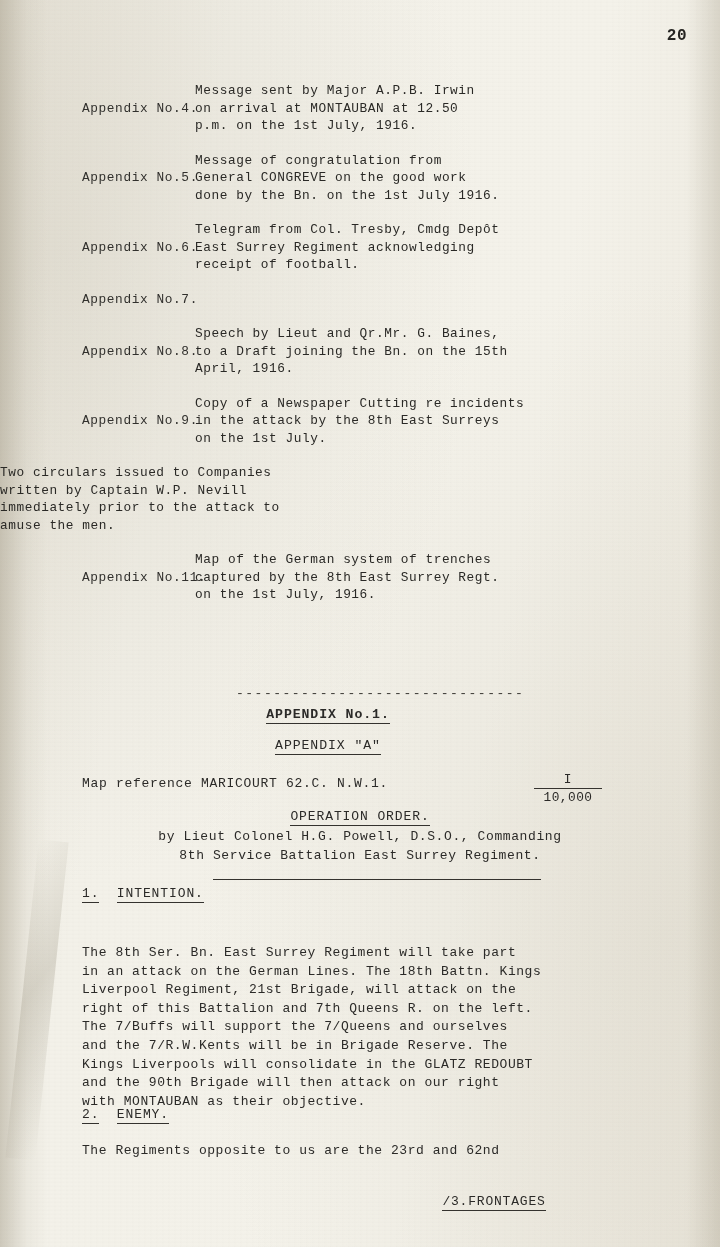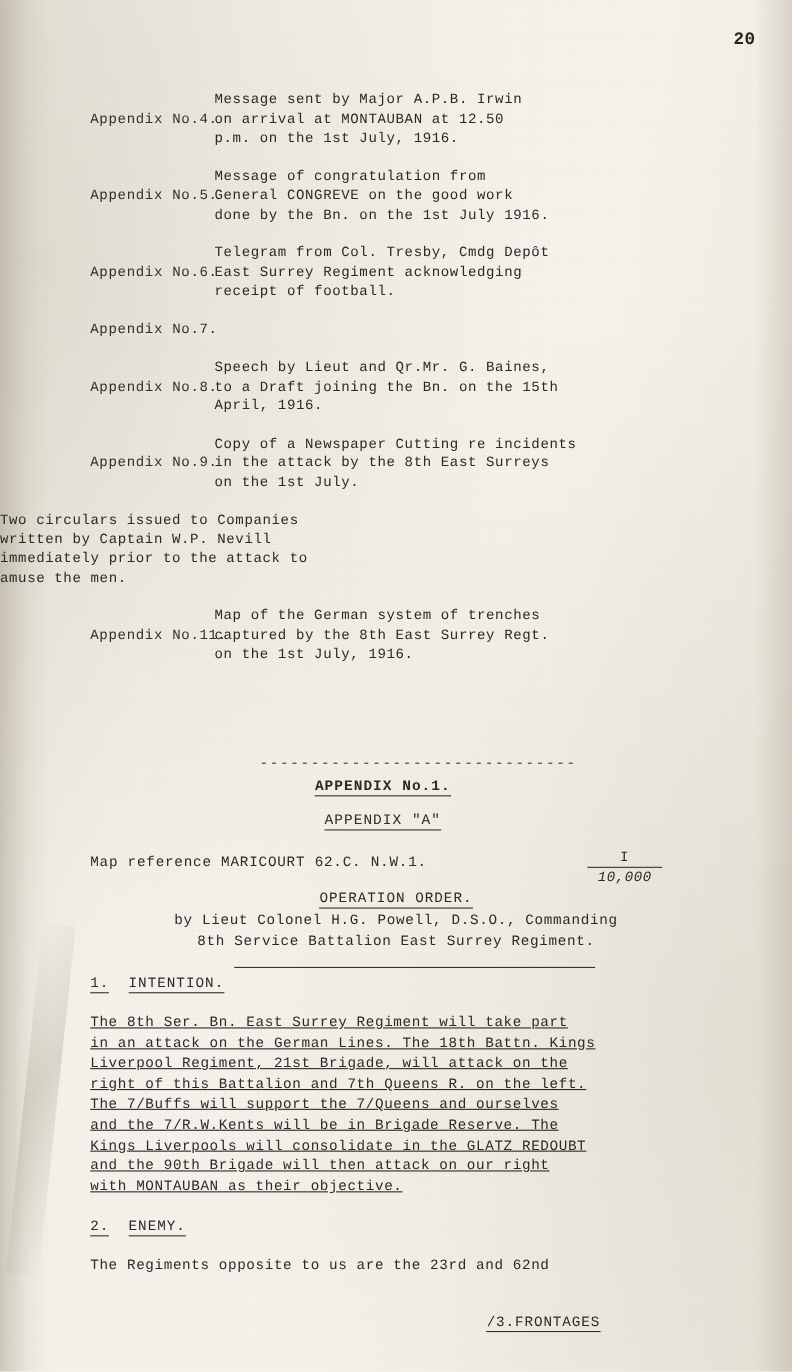--- a/index.html
+++ b/index.html
@@ -104,21 +104,20 @@
     color: #3a3834;
     overflow: hidden;
     white-space: nowrap;
   }
 
   .center-block {
     position: absolute;
     left: 0;
     width: 656px;
     text-align: center;
-    margin-left: 20px;
   }
   .appendix-no1 {
     top: 707px;
     font-size: 13.2px;
     letter-spacing: 0.9px;
     font-weight: bold;
   }
   .appendix-no1 span {
     border-bottom: 1.4px solid #34322e;
     padding-bottom: 1px;
@@ -155,21 +154,20 @@
     letter-spacing: 1px;
   }
   .scale-bar {
     display: block;
     border-top: 1.3px solid #35332f;
     margin: 1px 6px 1px 6px;
   }
   .scale-den {
     display: block;
     letter-spacing: 0.5px;
-    font-style: italic;
   }
 
   .op-order {
     position: absolute;
     top: 809px;
     left: 0;
     width: 720px;
     text-align: center;
     font-size: 13px;
     letter-spacing: 0.9px;
@@ -216,21 +214,21 @@
 
   .para {
     position: absolute;
     left: 82px;
     width: 580px;
     font-size: 13px;
     letter-spacing: 0.55px;
     line-height: 18.6px;
     white-space: pre-line;
   }
-  .p-intention { top: 921px; text-decoration: underline; }
+  .p-intention { top: 944px; }
   .p-enemy { top: 1142px; }
 
   .footer-note {
     position: absolute;
     top: 1194px;
     left: 0;
     width: 720px;
     text-align: center;
     padding-left: 240px;
     box-sizing: border-box;

